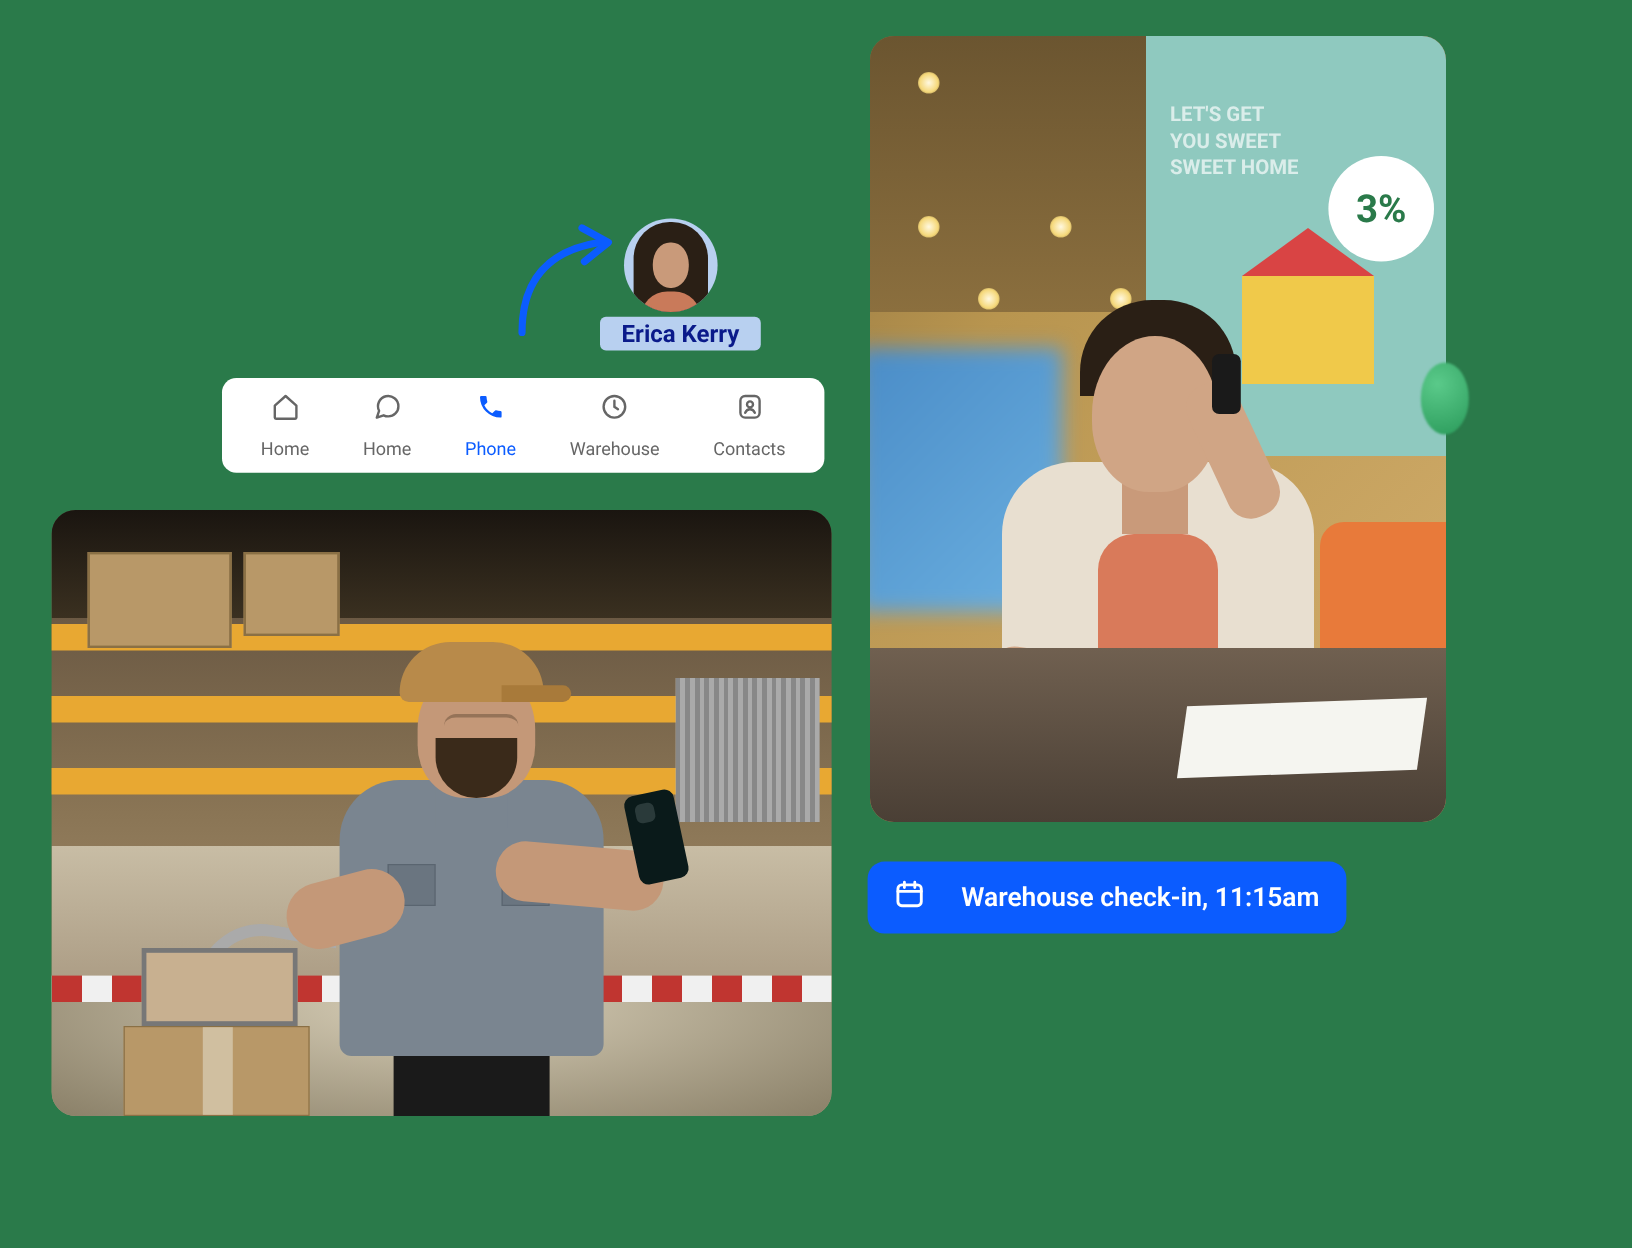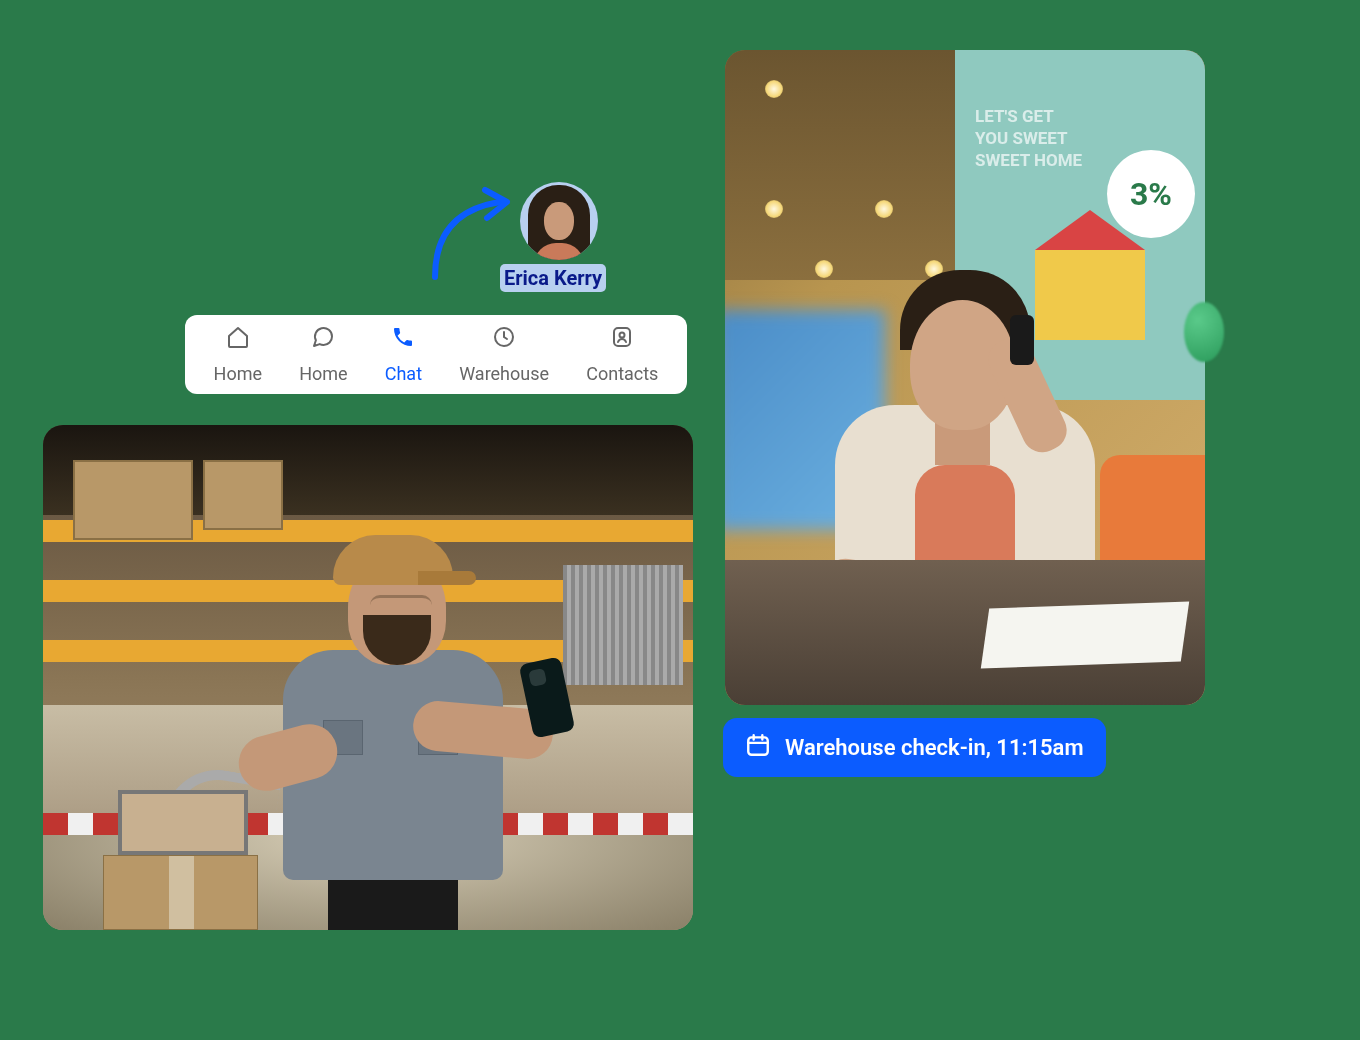--- a/index.html
+++ b/index.html
@@ -15,21 +15,20 @@
     
     .office-photo {
       position: absolute;
       top: 30px;
       left: 725px;
       width: 480px;
       height: 655px;
       border-radius: 20px;
       background: linear-gradient(135deg, #8b6f3e 0%, #b8954f 30%, #d4af6e 100%);
       overflow: hidden;
-      margin-top: 20px;
     }
     .office-ceiling {
       position: absolute;
       top: 0;
       left: 0;
       right: 0;
       height: 230px;
       background: linear-gradient(180deg, #6b5530 0%, #8b6f3e 100%);
     }
     .ceiling-light {
@@ -505,21 +504,21 @@
       border-radius: 25px 25px 0 0;
     }
     .contact-name {
       position: absolute;
       top: 92px;
       left: 80px;
       font-size: 20px;
       font-weight: 700;
       color: #0a1a8a;
       background: #b8d0f0;
-      padding: 2px 4px;
+      padding: 2px 18px;
       border-radius: 5px;
       white-space: nowrap;
     }
 
     
     .nav-bar {
       position: absolute;
       top: 315px;
       left: 185px;
       width: 502px;
@@ -530,21 +529,21 @@
       align-items: center;
       justify-content: space-around;
       padding: 0 10px;
     }
     .nav-item {
       display: flex;
       flex-direction: column;
       align-items: center;
       gap: 14px;
       color: #666;
-      font-size: 18px;
+      font-size: 15px;
       cursor: pointer;
     }
     .nav-item.active {
       color: #0b5cff;
     }
     .nav-icon {
       width: 24px;
       height: 24px;
       display: flex;
       align-items: center;
@@ -555,21 +554,21 @@
     .calendar-bubble {
       position: absolute;
       top: 718px;
       left: 723px;
       background: #0b5cff;
       color: #fff;
       border-radius: 14px;
       padding: 14px 22px;
       display: flex;
       align-items: center;
-      gap: 14px;
+      gap: 30px;
       font-size: 22px;
       font-weight: 600;
     }
     .calendar-icon {
       width: 26px;
       height: 26px;
     }
 
     
     .green-balloon {
@@ -684,21 +683,21 @@
         </svg>
     </span>
     <span>Home</span>
   </div>
   <div class="nav-item active">
     <span class="nav-icon">
       <svg width="24" height="24" viewBox="0 0 24 24" fill="#0b5cff">
           <path d="M6.6 10.8a15 15 0 0 0 6.6 6.6l2.2-2.2a1 1 0 0 1 1-.25 11.4 11.4 0 0 0 3.6.58 1 1 0 0 1 1 1V20a1 1 0 0 1-1 1A17 17 0 0 1 3 4a1 1 0 0 1 1-1h3.5a1 1 0 0 1 1 1 11.4 11.4 0 0 0 .58 3.6 1 1 0 0 1-.25 1z"></path>
         </svg>
     </span>
-    <span>Chat</span>
+    <span>Phone</span>
   </div>
   <div class="nav-item">
     <span class="nav-icon">
       <svg width="24" height="24" viewBox="0 0 24 24" fill="none" stroke="#666" stroke-width="2" stroke-linecap="round">
           <circle cx="12" cy="12" r="9"></circle>
           <path d="M12 7v5l3 2"></path>
         </svg>
     </span>
     <span>Warehouse</span>
   </div>

